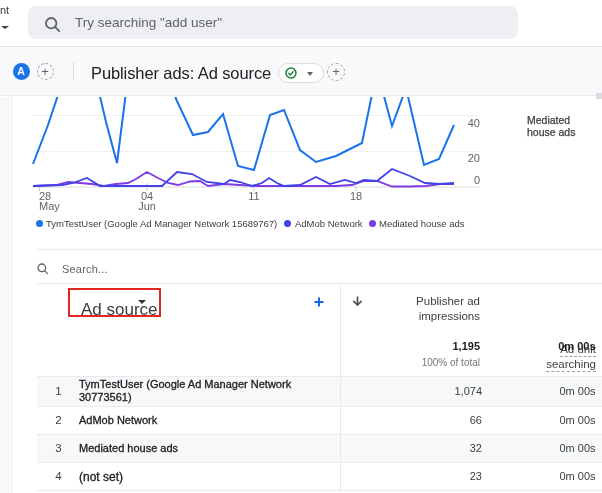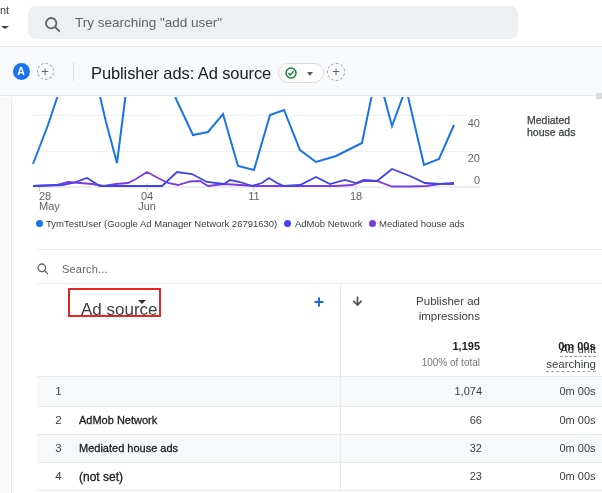--- a/index.html
+++ b/index.html
@@ -68,21 +68,21 @@
     <text x="139" y="113" text-anchor="middle" font-size="11" fill="#5f6368">Jun</text>
     <text x="246" y="102.5" text-anchor="middle" font-size="11" fill="#5f6368">11</text>
     <text x="348" y="102.5" text-anchor="middle" font-size="11" fill="#5f6368">18</text>
   </svg>
 
   <div class="abs" style="left:527px;top:114px;width:64px;font-size:10.5px;font-weight:500;color:#3c4043;-webkit-text-stroke:0.25px #3c4043;line-height:12px;">Mediated house&nbsp;ads</div>
 
   <div class="abs" style="left:596px;top:93px;width:6px;height:6px;background:#dadce0;"></div>
 
   <div class="abs" style="left:36px;top:220px;width:7px;height:7px;border-radius:50%;background:#1a73e8;"></div>
-  <div class="abs" style="left:46px;top:217.5px;font-size:9.5px;color:#3c4043;">TymTestUser (Google Ad Manager Network 26791630)</div>
+  <div class="abs" style="left:46px;top:217.5px;font-size:9.5px;color:#3c4043;">TymTestUser (Google Ad Manager Network 15689767)</div>
   <div class="abs" style="left:284px;top:220px;width:7px;height:7px;border-radius:50%;background:#4142e7;"></div>
   <div class="abs" style="left:295px;top:217.5px;font-size:9.5px;color:#3c4043;">AdMob Network</div>
   <div class="abs" style="left:369px;top:220px;width:7px;height:7px;border-radius:50%;background:#7d3be0;"></div>
   <div class="abs" style="left:379px;top:217.5px;font-size:9.5px;color:#3c4043;">Mediated house ads</div>
 
   <div class="abs" style="left:37px;top:249px;width:565px;height:1px;background:#e8eaed;"></div>
   <svg class="abs" style="left:37px;top:263px;" width="12" height="12" viewBox="0 0 12 12">
     <circle cx="4.8" cy="4.8" r="3.8" fill="none" stroke="#5f6368" stroke-width="1.3"></circle>
     <line x1="7.6" y1="7.6" x2="10.6" y2="10.6" stroke="#5f6368" stroke-width="1.3" stroke-linecap="round"></line>
   </svg>
@@ -117,20 +117,21 @@
   <div class="abs" style="left:37px;top:376px;width:565px;height:30px;background:#f7f8f9;"></div>
   <div class="abs" style="left:37px;top:433.5px;width:565px;height:28px;background:#f7f8f9;"></div>
   <div class="abs" style="left:37px;top:376px;width:565px;height:1px;background:#e8eaed;"></div>
   <div class="abs" style="left:37px;top:406px;width:565px;height:1px;background:#e8eaed;"></div>
   <div class="abs" style="left:37px;top:433.5px;width:565px;height:1px;background:#e8eaed;"></div>
   <div class="abs" style="left:37px;top:461.5px;width:565px;height:1px;background:#e8eaed;"></div>
   <div class="abs" style="left:37px;top:489.5px;width:565px;height:1px;background:#e8eaed;"></div>
   <div class="abs" style="left:340px;top:376px;width:1px;height:113.5px;background:#e8eaed;"></div>
 
   <div class="abs" style="left:48px;top:385px;width:21px;text-align:center;font-size:11.5px;color:#3c4043;">1</div>
+  <div class="abs" style="left:79px;top:377.5px;font-size:11px;font-weight:500;color:#202124;-webkit-text-stroke:0.3px #202124;line-height:13.5px;">TymTestUser (Google Ad Manager Network<br>30773561)</div>
   <div class="abs" style="left:360px;top:385px;width:122px;text-align:right;font-size:11px;color:#3c4043;">1,074</div>
   <div class="abs" style="right:6.5px;top:385px;font-size:11px;color:#3c4043;">0m 00s</div>
 
   <div class="abs" style="left:48px;top:414px;width:21px;text-align:center;font-size:11.5px;color:#3c4043;">2</div>
   <div class="abs" style="left:79px;top:414px;font-size:11px;font-weight:500;color:#202124;-webkit-text-stroke:0.3px #202124;">AdMob Network</div>
   <div class="abs" style="left:360px;top:414px;width:122px;text-align:right;font-size:11px;color:#3c4043;">66</div>
   <div class="abs" style="right:6.5px;top:414px;font-size:11px;color:#3c4043;">0m 00s</div>
 
   <div class="abs" style="left:48px;top:441.5px;width:21px;text-align:center;font-size:11.5px;color:#3c4043;">3</div>
   <div class="abs" style="left:79px;top:441.5px;font-size:11px;font-weight:500;color:#202124;-webkit-text-stroke:0.3px #202124;">Mediated house ads</div>

